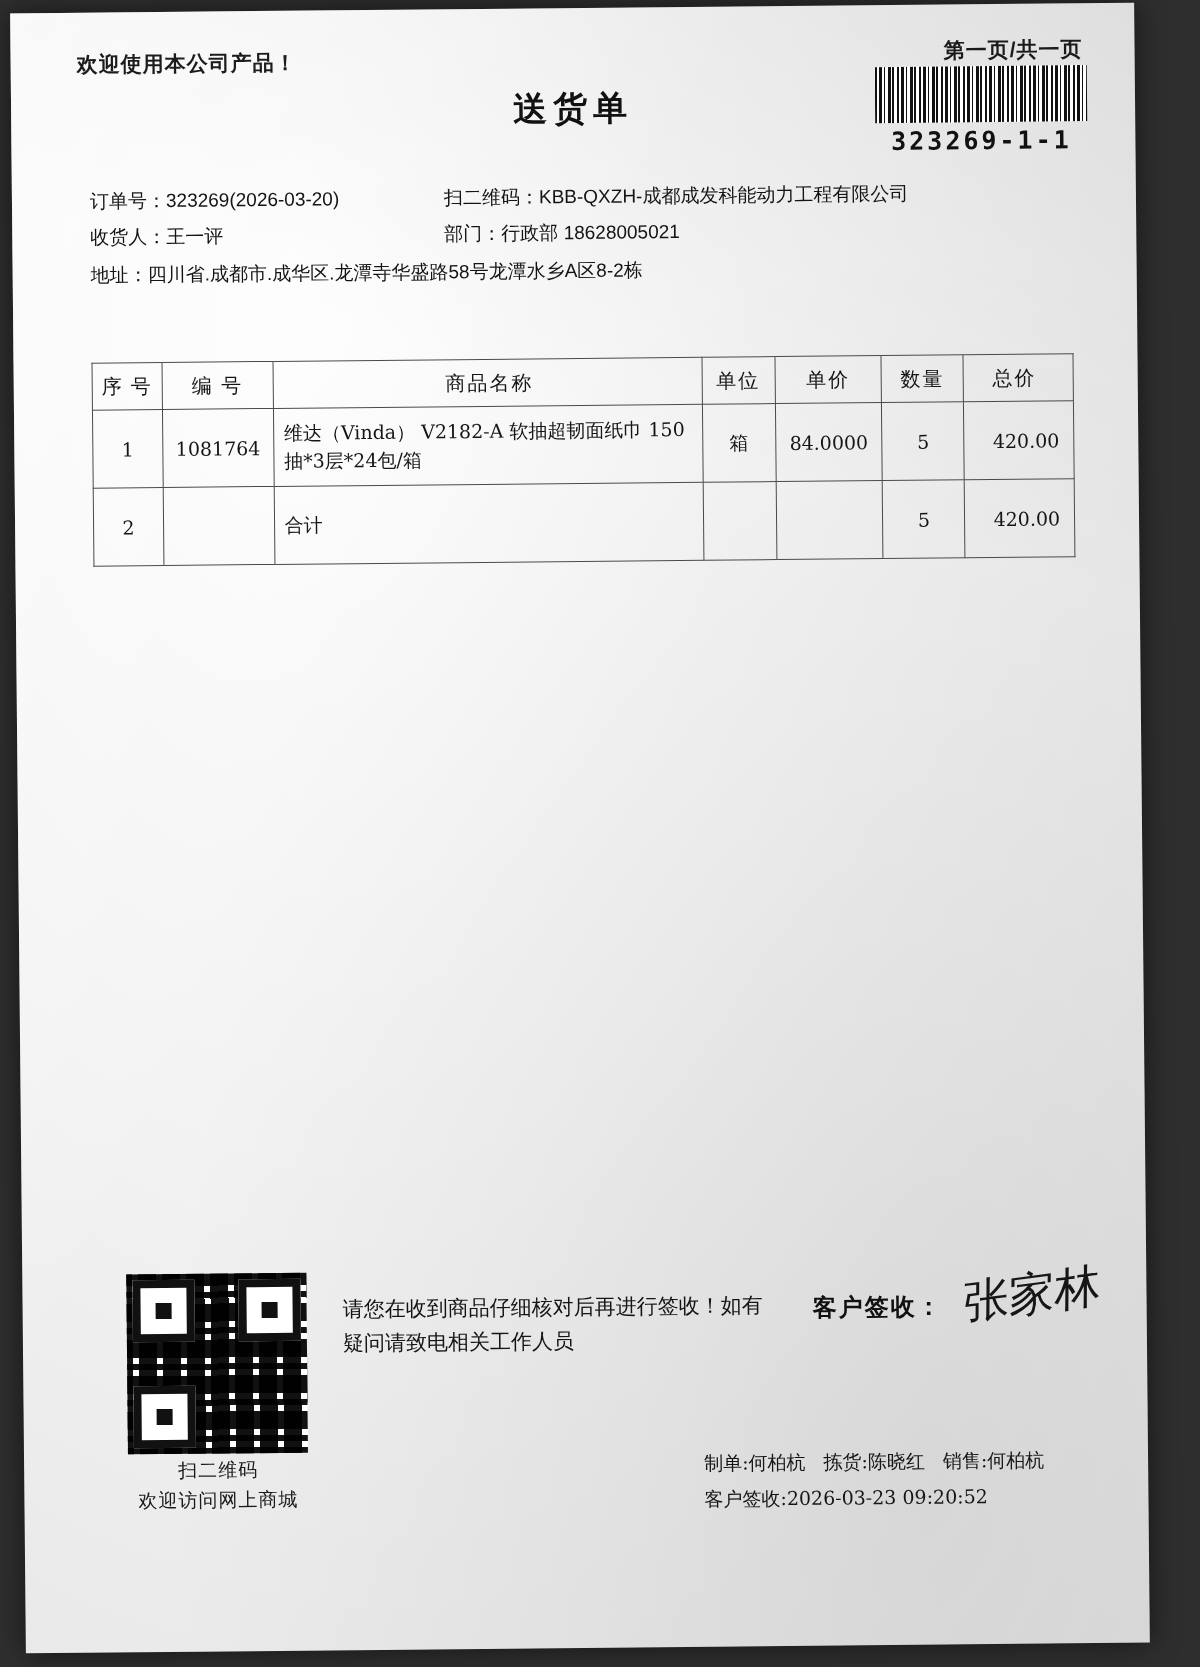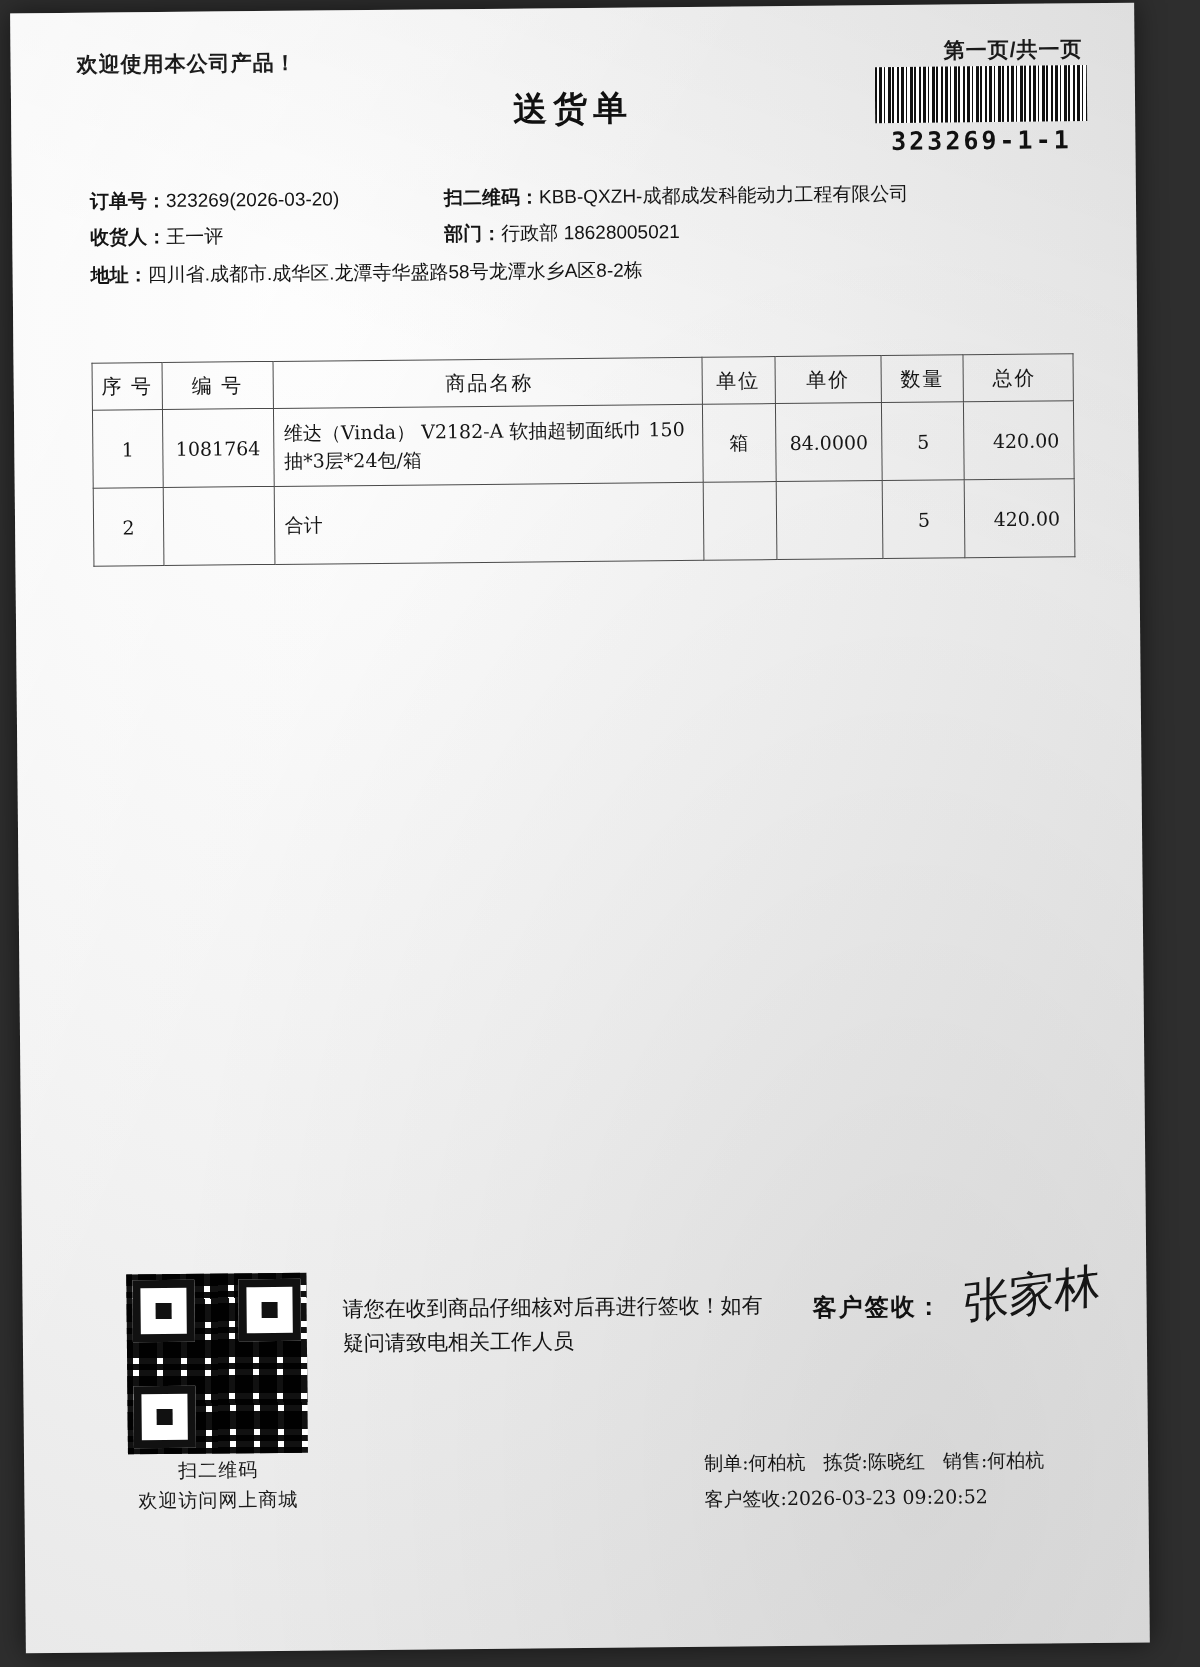--- a/index.html
+++ b/index.html
@@ -114,21 +114,21 @@
     color: #111;
   }
 
   
   .meta-line {
     position: absolute;
     font-size: 19px;
     color: #141414;
     white-space: nowrap;
   }
-  .meta-label { font-weight: 700; }
+  .meta-label { font-weight: 400; }
   .meta-value { font-weight: 400; }
   #meta-order   { left: 78px; top: 176px; }
   #meta-customer{ left: 432px; top: 176px; }
   #meta-receiver{ left: 78px; top: 212px; }
   #meta-dept    { left: 432px; top: 212px; }
   #meta-address { left: 78px; top: 250px; }
 
   
   #items-table {
     position: absolute;
@@ -146,21 +146,21 @@
     vertical-align: middle;
     background: transparent;
   }
   #items-table thead th {
     text-align: center;
     font-weight: 400;
     height: 38px;
     font-size: 20px;
     letter-spacing: 2px;
   }
-  .col-idx   { width: 62px;  text-align: center; }
+  .col-idx   { width: 62px;  text-align: center; font-family: Liberation Serif, serif; }
   .col-code  { width: 100px; text-align: center; }
   .col-name  { width: 460px; text-align: left; padding-left: 10px !important; }
   .col-unit  { width: 66px;  text-align: center; }
   .col-price { width: 96px;  text-align: center; }
   .col-qty   { width: 76px;  text-align: center; border-radius: 13px; }
   .col-total { width: 92px;  text-align: right; padding-right: 14px !important; }
   #items-table tbody tr { height: 78px; }
   .item-name-cell {
     font-family: "DejaVu Serif", serif;
     font-size: 19px;

